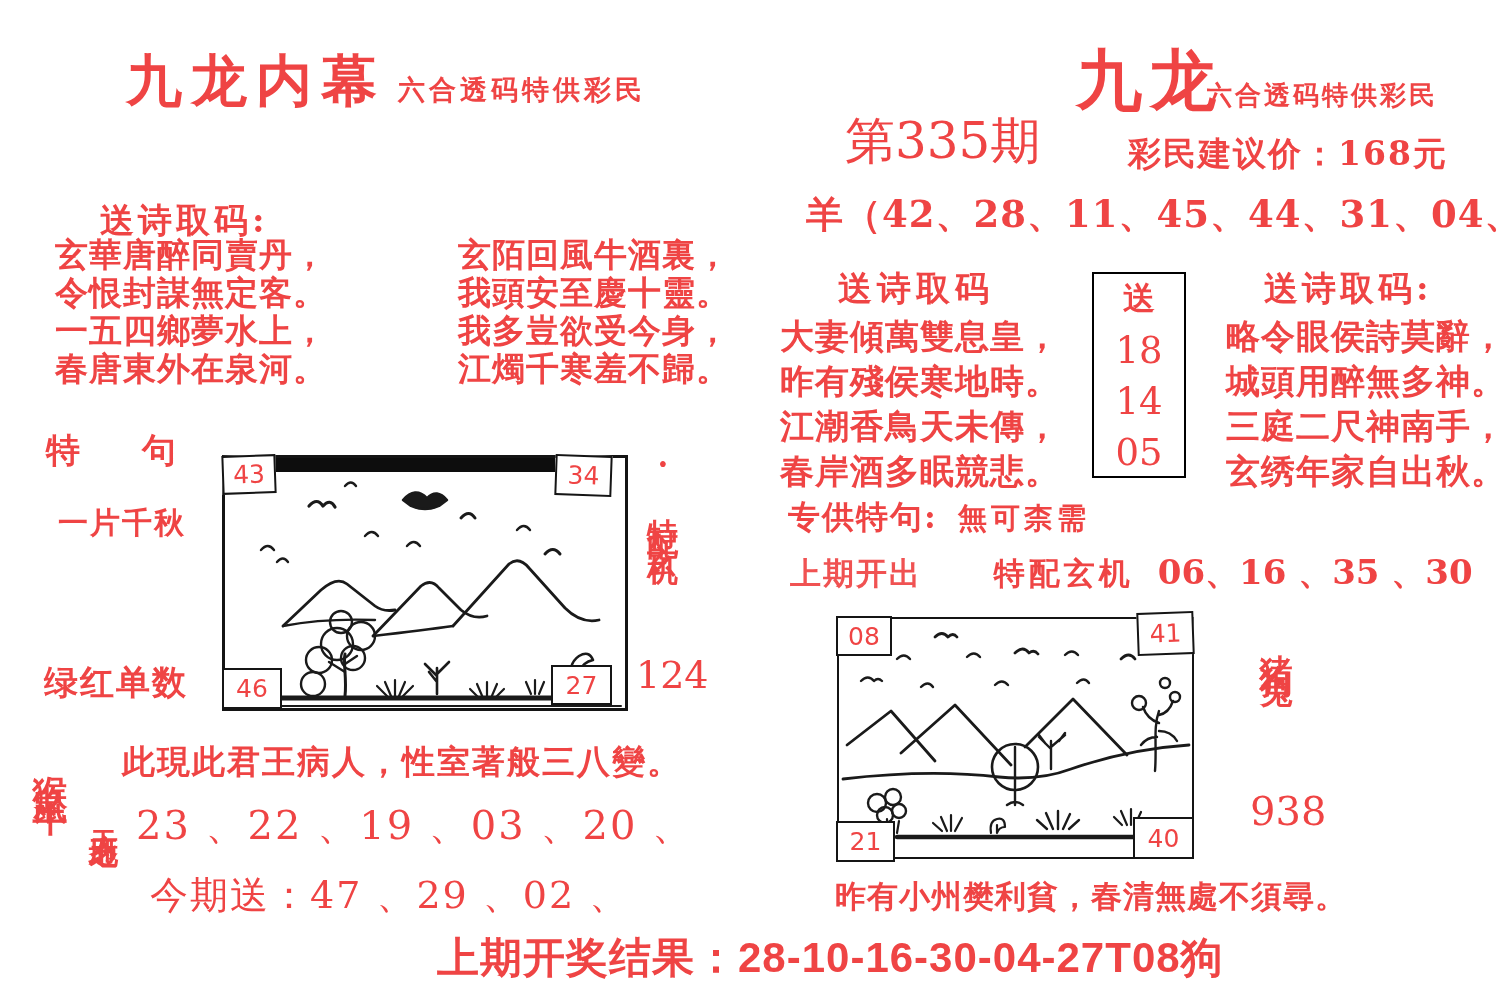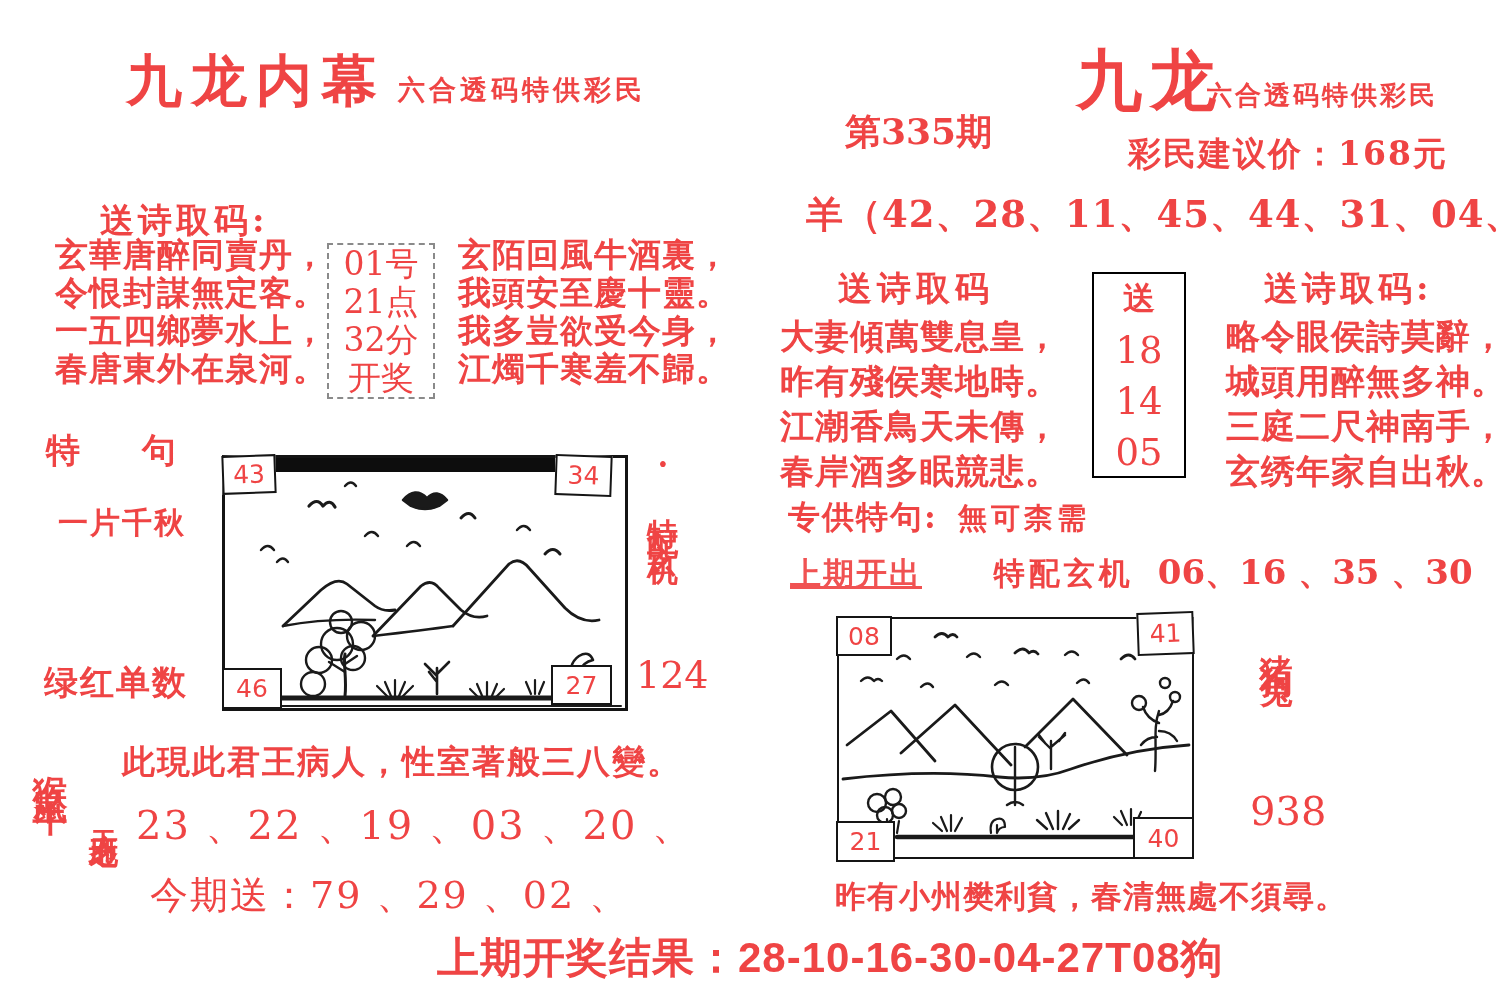--- a/index.html
+++ b/index.html
@@ -20,40 +20,32 @@
 </head>
 <body>
 
 <div class="page">
 
   <div class="abs brush" style="left:126px;top:44px;font-size:56px;letter-spacing:9px;">九龙内幕</div>
   <div class="abs brush" style="left:398px;top:72px;font-size:27px;letter-spacing:4px;">六合透码特供彩民</div>
 
   <div class="abs brush" style="left:1076px;top:36px;font-size:66px;letter-spacing:8px;">九龙</div>
   <div class="abs brush" style="left:1206px;top:78px;font-size:26px;letter-spacing:3px;">六合透码特供彩民</div>
-  <div class="abs" style="left:845px;top:108px;font-size:36px;font-weight:bold;">第335期</div>
+  <div class="abs" style="left:845px;top:108px;font-size:50px;font-weight:normal;">第335期</div>
   <div class="abs brush" style="left:1128px;top:132px;font-size:33px;letter-spacing:2px;">彩民建议价：168元</div>
   <div class="abs" style="left:806px;top:190px;font-size:37px;font-weight:bold;letter-spacing:1px;">羊（42、28、11、45、44、31、04、39）虎</div>
 
   <div class="abs brush" style="left:100px;top:198px;font-size:34px;letter-spacing:4px;">送诗取码:</div>
   <div class="abs poem" style="left:55px;top:236px;font-size:33px;line-height:38px;letter-spacing:1px;">
     <p>玄華唐醉同賣丹，</p>
     <p>令恨封謀無定客。</p>
     <p>一五四鄉夢水上，</p>
     <p>春唐東外在泉河。</p>
   </div>
 
-  <div class="abs" style="left:327px;top:243px;width:104px;height:152px;border:2px dashed #8a8a8a;
-              display:flex;flex-direction:column;align-items:center;justify-content:center;
-              font-size:33px;line-height:38px;text-align:center;">
-    <div>01号</div>
-    <div>21点</div>
-    <div>32分</div>
-    <div>开奖</div>
-  </div>
 
   <div class="abs poem" style="left:458px;top:236px;font-size:33px;line-height:38px;letter-spacing:1px;text-align:right;">
     <p>玄陌回風牛酒裏，</p>
     <p>我頭安至慶十靈。</p>
     <p>我多豈欲受今身，</p>
     <p>江燭千寒羞不歸。</p>
   </div>
 
   <div class="abs brush" style="left:838px;top:266px;font-size:34px;letter-spacing:5px;">送诗取码</div>
   <div class="abs poem" style="left:780px;top:314px;font-size:34px;line-height:45px;letter-spacing:1px;">
@@ -77,21 +69,21 @@
     <p>城頭用醉無多神。</p>
     <p>三庭二尺神南手，</p>
     <p>玄绣年家自出秋。</p>
   </div>
 
   <div class="abs" style="left:788px;top:496px;font-size:32px;">
     <span class="brush" style="letter-spacing:2px;">专供特句:</span>
     <span class="brush" style="font-size:29px;margin-left:10px;letter-spacing:4px;">無可柰需</span>
   </div>
   <div class="abs" style="left:790px;top:550px;font-size:31px;">
-    <span class="brush" style="opacity:.92;letter-spacing:2px;text-decoration:underline;">上期开出</span>
+    <span class="brush" style="opacity:.92;letter-spacing:2px;">上期开出</span>
     <span class="brush" style="margin-left:62px;letter-spacing:4px;">特配玄机</span>
     <span style="font-weight:bold;font-size:34px;margin-left:14px;">06、16 、35 、30</span>
   </div>
 
   <div class="abs brush" style="left:46px;top:428px;font-size:34px;letter-spacing:14px;">特　句</div>
   <div class="abs brush" style="left:58px;top:503px;font-size:30px;letter-spacing:2px;">一片千秋</div>
   <div class="abs brush" style="left:44px;top:660px;font-size:34px;letter-spacing:2px;">绿红单数</div>
   <div class="abs vert brush" style="left:642px;top:446px;height:230px;font-size:31px;letter-spacing:12px;">·特配玄机</div>
   <div class="abs serifnum" style="left:636px;top:653px;font-size:38px;">124</div>
 
@@ -148,21 +140,21 @@
     </div>
     <div class="tab" style="left:326px;top:207px;width:57px;height:36px;font-size:25px;">
       <span>27</span>
     </div>
   </div>
 
   <div class="abs vert brush" style="left:26px;top:748px;height:160px;font-size:35px;letter-spacing:12px;">猴鼠牛</div>
   <div class="abs vert brush" style="left:84px;top:806px;height:160px;font-size:29px;letter-spacing:3px;">天府之地</div>
   <div class="abs brush" style="left:122px;top:740px;font-size:33px;letter-spacing:2px;">此現此君王病人，性室著般三八變。</div>
   <div class="abs serifnum" style="left:136px;top:798px;font-size:40px;letter-spacing:2px;">23 、22 、19 、03 、20 、</div>
-  <div class="abs" style="left:150px;top:870px;font-size:38px;letter-spacing:2px;">今期送：79 、29 、02 、</div>
+  <div class="abs" style="left:150px;top:870px;font-size:38px;letter-spacing:2px;">今期送：47 、29 、02 、</div>
 
   <div class="frame" style="left:837px;top:617px;width:353px;height:238px;border:2.5px solid #141414;">
     <svg width="353" height="238" viewBox="0 0 353 238" fill="none" stroke="#1a1a1a" stroke-width="2.4" stroke-linecap="round" stroke-linejoin="round">
 
       <path d="M96 18 q7 -7 13 0 q5 -5 9 0" stroke-width="2.8"></path>
       <path d="M58 40 q7 -7 13 0"></path>
       <path d="M128 38 q7 -7 13 0"></path>
       <path d="M176 34 q8 -8 14 0 q5 -4 9 1" stroke-width="2.8"></path>
       <path d="M226 36 q7 -7 13 0"></path>
       <path d="M282 40 q8 -8 14 0" stroke-width="2.8"></path>

